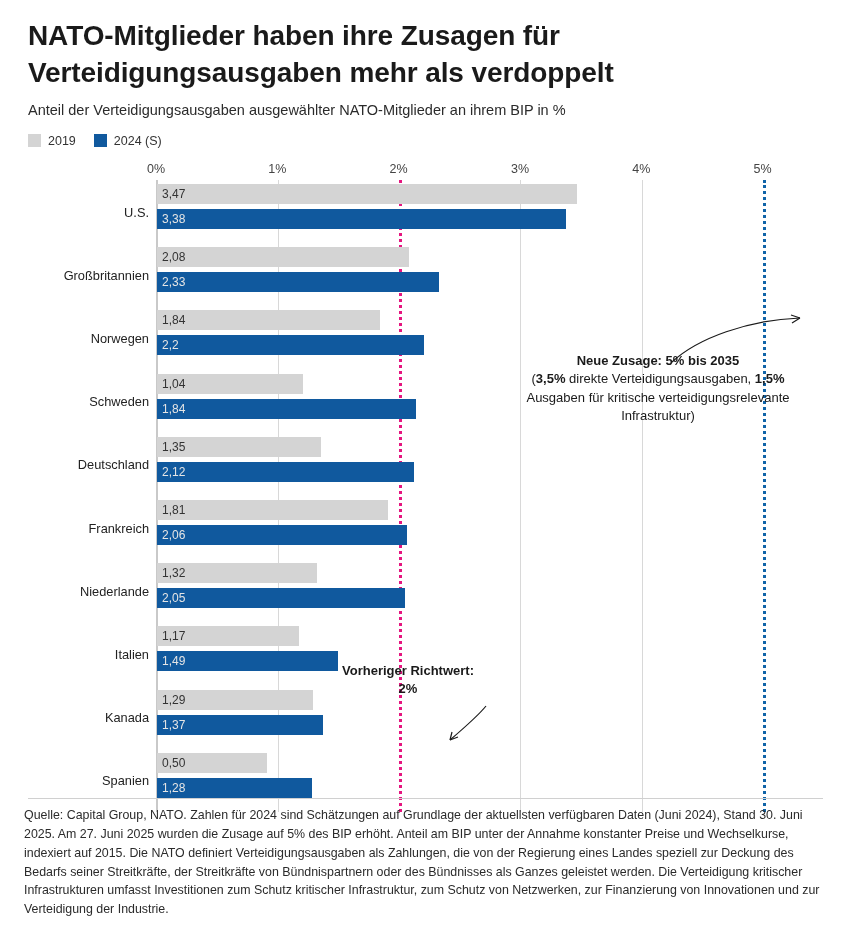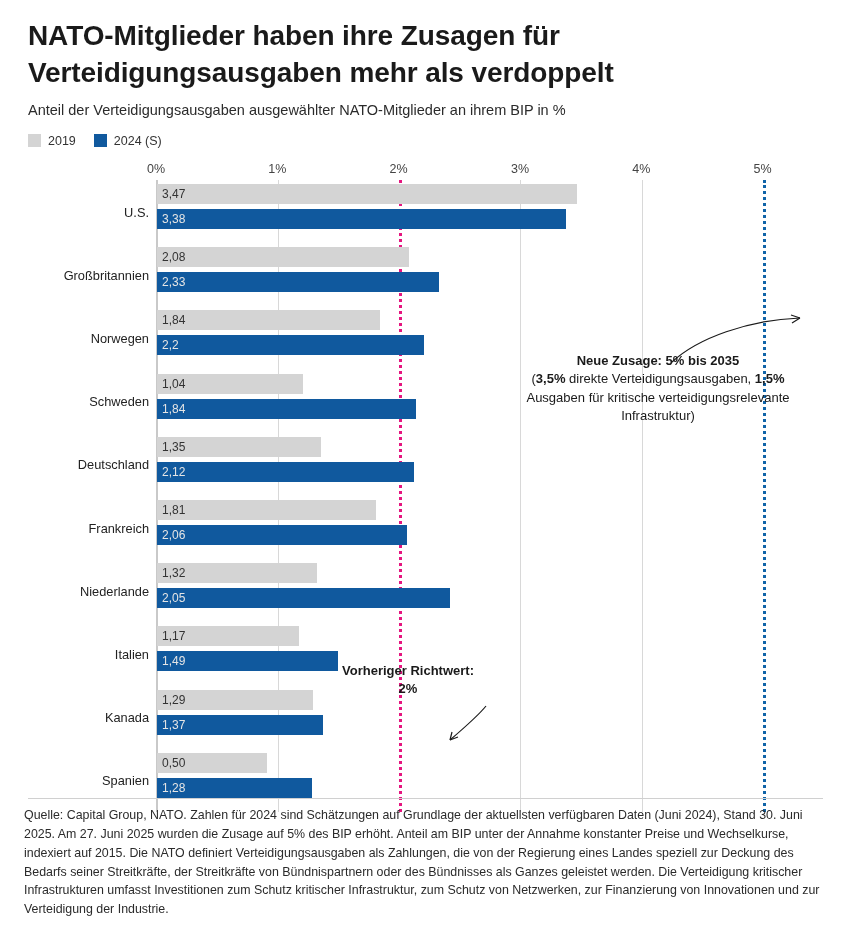--- a/index.html
+++ b/index.html
@@ -245,33 +245,33 @@
           <div class="cat-label">Deutschland</div>
           <div class="bar b2019" style="width: 25.7143%;">
             <span class="bar-value">1,35</span>
           </div>
           <div class="bar b2024" style="width: 40.381%;">
             <span class="bar-value">2,12</span>
           </div>
         </div>
         <div class="row-group" style="top: 316px; height: 63.2px;">
           <div class="cat-label">Frankreich</div>
-          <div class="bar b2019" style="width: 34.4762%;">
+          <div class="bar b2019" style="width: 34.4762%; padding-left: 12px;">
             <span class="bar-value">1,81</span>
           </div>
           <div class="bar b2024" style="width: 39.2381%;">
             <span class="bar-value">2,06</span>
           </div>
         </div>
         <div class="row-group" style="top: 379.2px; height: 63.2px;">
           <div class="cat-label">Niederlande</div>
           <div class="bar b2019" style="width: 25.1429%;">
             <span class="bar-value">1,32</span>
           </div>
-          <div class="bar b2024" style="width: 39.0476%; padding-left: 45px;">
+          <div class="bar b2024" style="width: 39.0476%;">
             <span class="bar-value">2,05</span>
           </div>
         </div>
         <div class="row-group" style="top: 442.4px; height: 63.2px;">
           <div class="cat-label">Italien</div>
           <div class="bar b2019" style="width: 22.2857%;">
             <span class="bar-value">1,17</span>
           </div>
           <div class="bar b2024" style="width: 28.381%;">
             <span class="bar-value">1,49</span>

